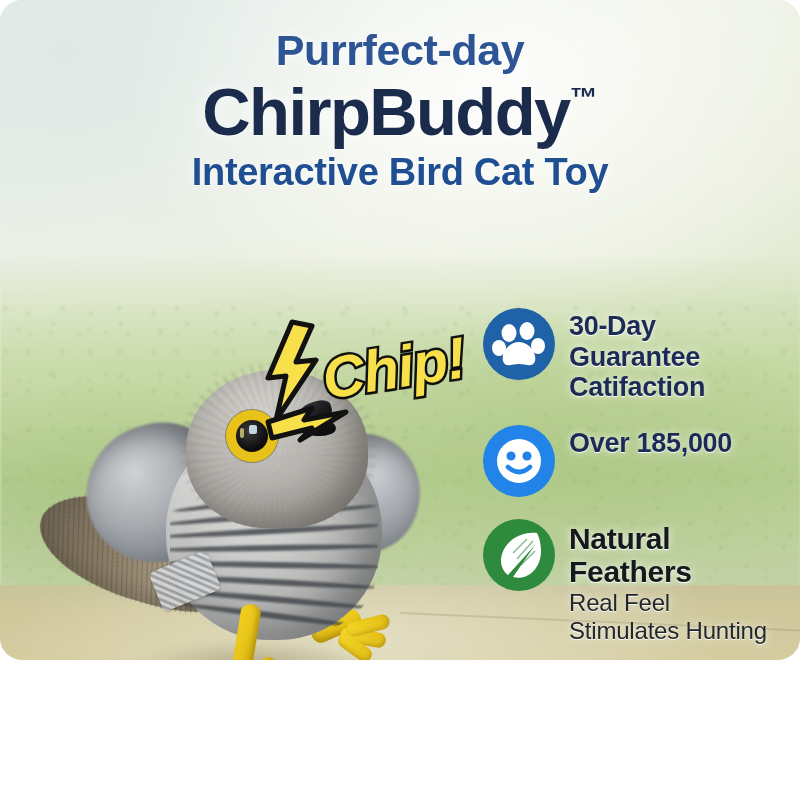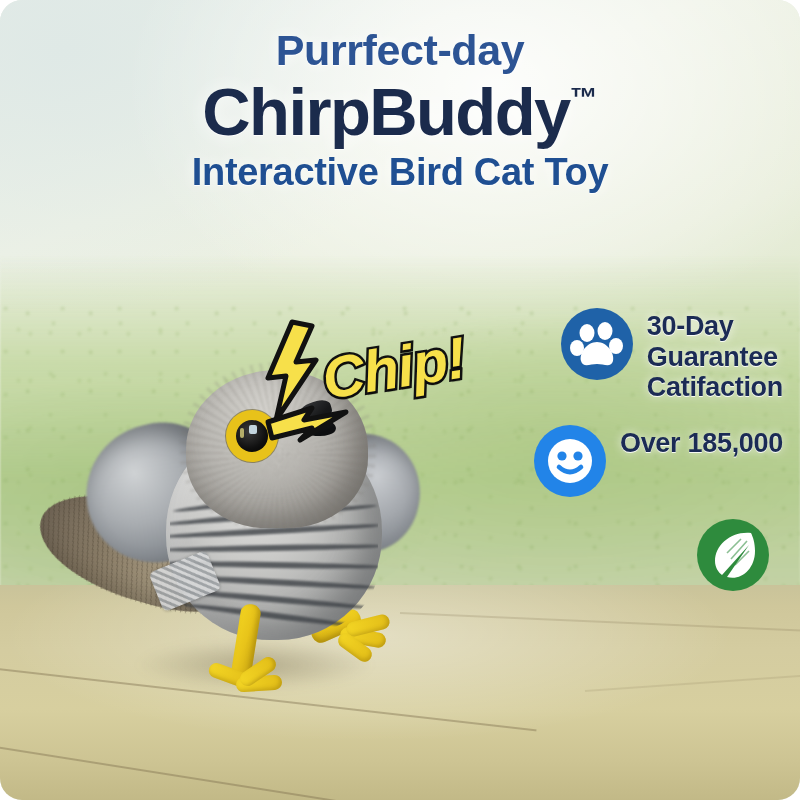--- a/index.html
+++ b/index.html
@@ -4,21 +4,21 @@
 <style>
   html,body{margin:0;padding:0;background:#ffffff;}
   body{
     width:800px;height:800px;overflow:hidden;
     font-family:"Liberation Sans", sans-serif;
   }
 
   
   #ad{
     position:relative;
-    width:800px;height:800px;
+    width:800px;height:660px;
     border-radius:22px;
     overflow:hidden;
     background:#e8eee2;
     box-sizing:border-box;
   }
 
   
   .bg-sky{
     position:absolute;left:0;top:0;width:800px;height:620px;
     background:
@@ -99,21 +99,21 @@
   }
   .subtagline{
     margin-top:16px;
     font-size:30px;font-weight:bold;letter-spacing:-0.2px;
     color:#2e6b3a;
     text-shadow:0 1px 0 rgba(255,255,255,.9), 0 0 12px rgba(255,255,255,.85);
   }
 
   
   .features{position:absolute;left:483px;top:308px;width:300px;z-index:7;}
-  .feature{display:flex;align-items:flex-start;margin-bottom:22px;justify-content:flex-end;}
+  .feature{display:flex;align-items:flex-start;margin-bottom:22px;}
   .badge-icon{flex:0 0 auto;width:72px;height:72px;border-radius:50%;
     position:relative;margin-right:14px;}
   .badge-paw{background:#1f62a8;}
   .badge-smile{background:#2284e8;}
   .badge-leaf{background:#2e8b3d;}
   .feature-text{padding-top:3px;}
   .feat-title{
     font-size:27px;font-weight:bold;line-height:1.13;color:#1b2b55;
     letter-spacing:-0.3px;
     text-shadow:0 1px 0 rgba(255,255,255,.85), 0 0 10px rgba(255,255,255,.8);
@@ -362,17 +362,23 @@
       </div>
     </div>
 
     <div class="feature f3">
       <div class="badge-icon badge-leaf">
         <svg width="72" height="72" viewBox="0 0 72 72">
           <path d="M54 14 C34 12 18 26 18 42 C18 48 21 53 25 56 L52 26 L30 58 C44 62 58 50 58 32 C58 24 56 18 54 14 Z" fill="#fff"></path>
           <path d="M50 22 L34 40 M52 32 L38 46 M44 20 L30 34" stroke="#2e8b3d" stroke-width="1.6" fill="none" opacity=".55"></path>
         </svg>
       </div>
+      <div class="feature-text">
+        <div class="feat-title dark">Natural</div>
+        <div class="feat-title dark">Feathers</div>
+        <div class="feat-sub dark">Real Feel</div>
+        <div class="feat-sub dark">Stimulates Hunting</div>
+      </div>
     </div>
 
   </div>
 
 </div>
 
 </body></html>

